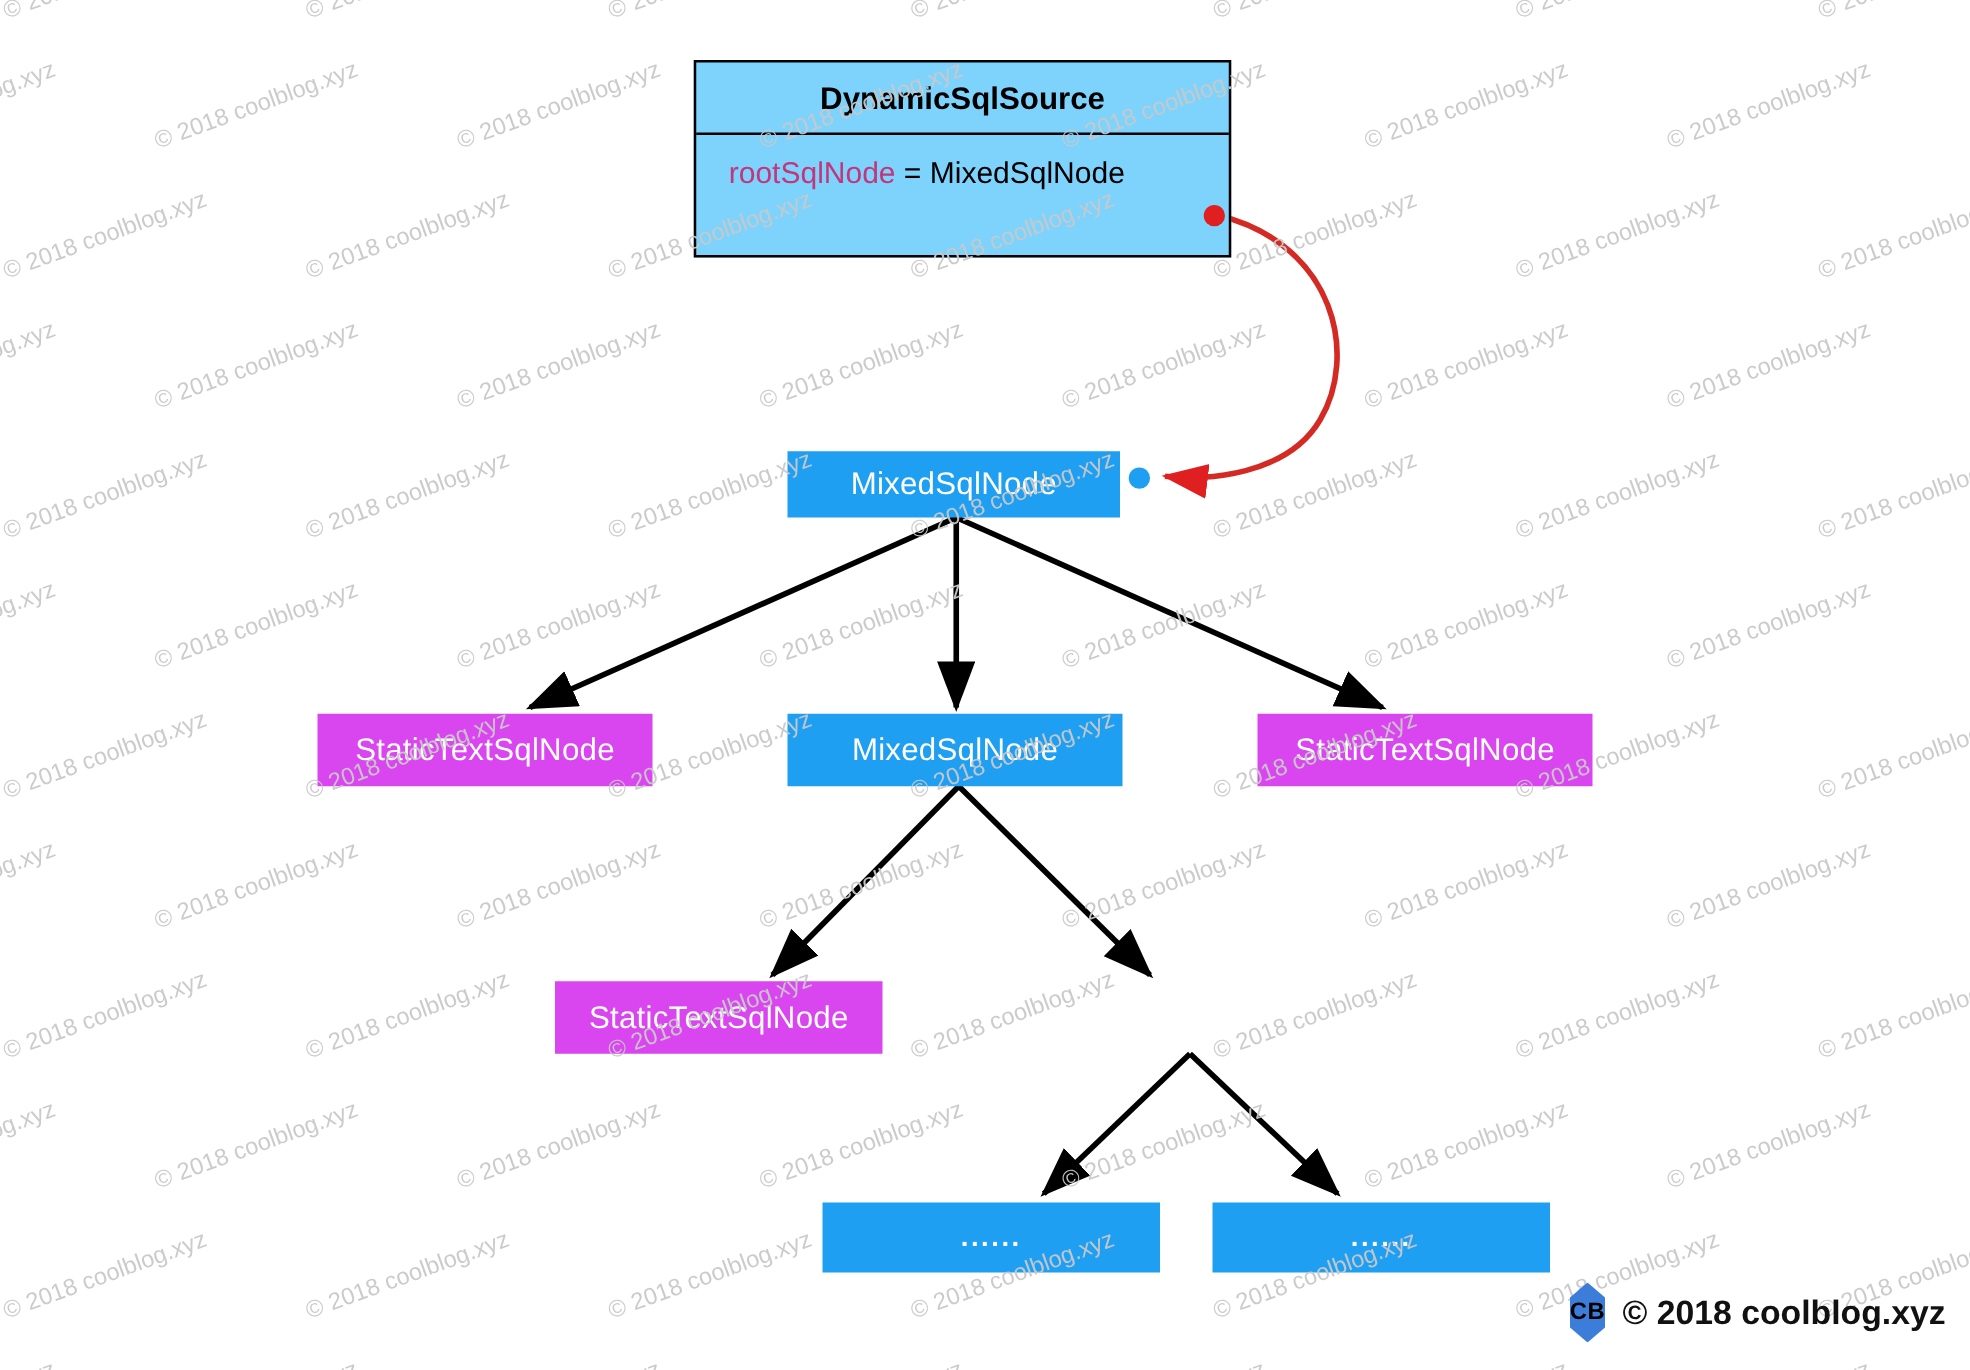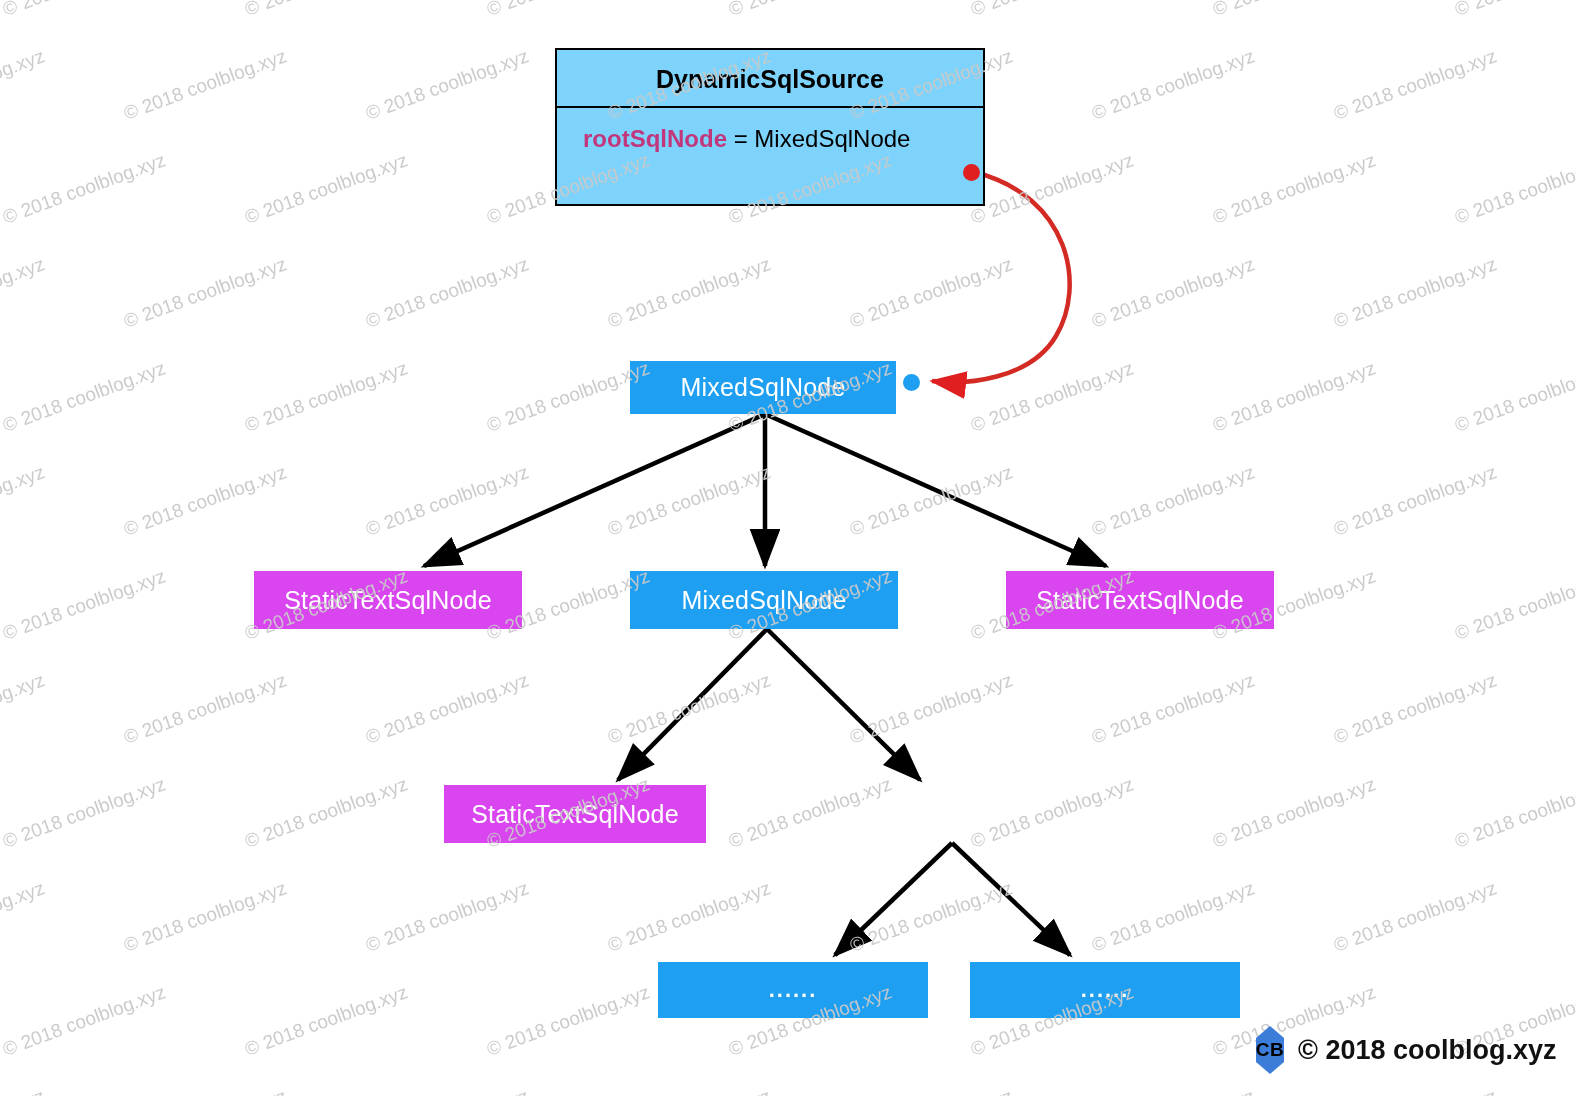--- a/index.html
+++ b/index.html
@@ -69,21 +69,21 @@
   .uml-body {
     padding: 14px 0 10px 26px;
     font-size: 24px;
     line-height: 34px;
     color: #000000;
   }
   .attr-name {
     color: #c2367b;
   }
   .attr-name.bold {
-    font-weight: bold;
+    font-weight: normal;
   }
   .attr-eq { color: #000000; }
   .attr-val { color: #000000; }
 
   
   .node {
     position: absolute;
     box-sizing: border-box;
     display: flex;
     align-items: center;

